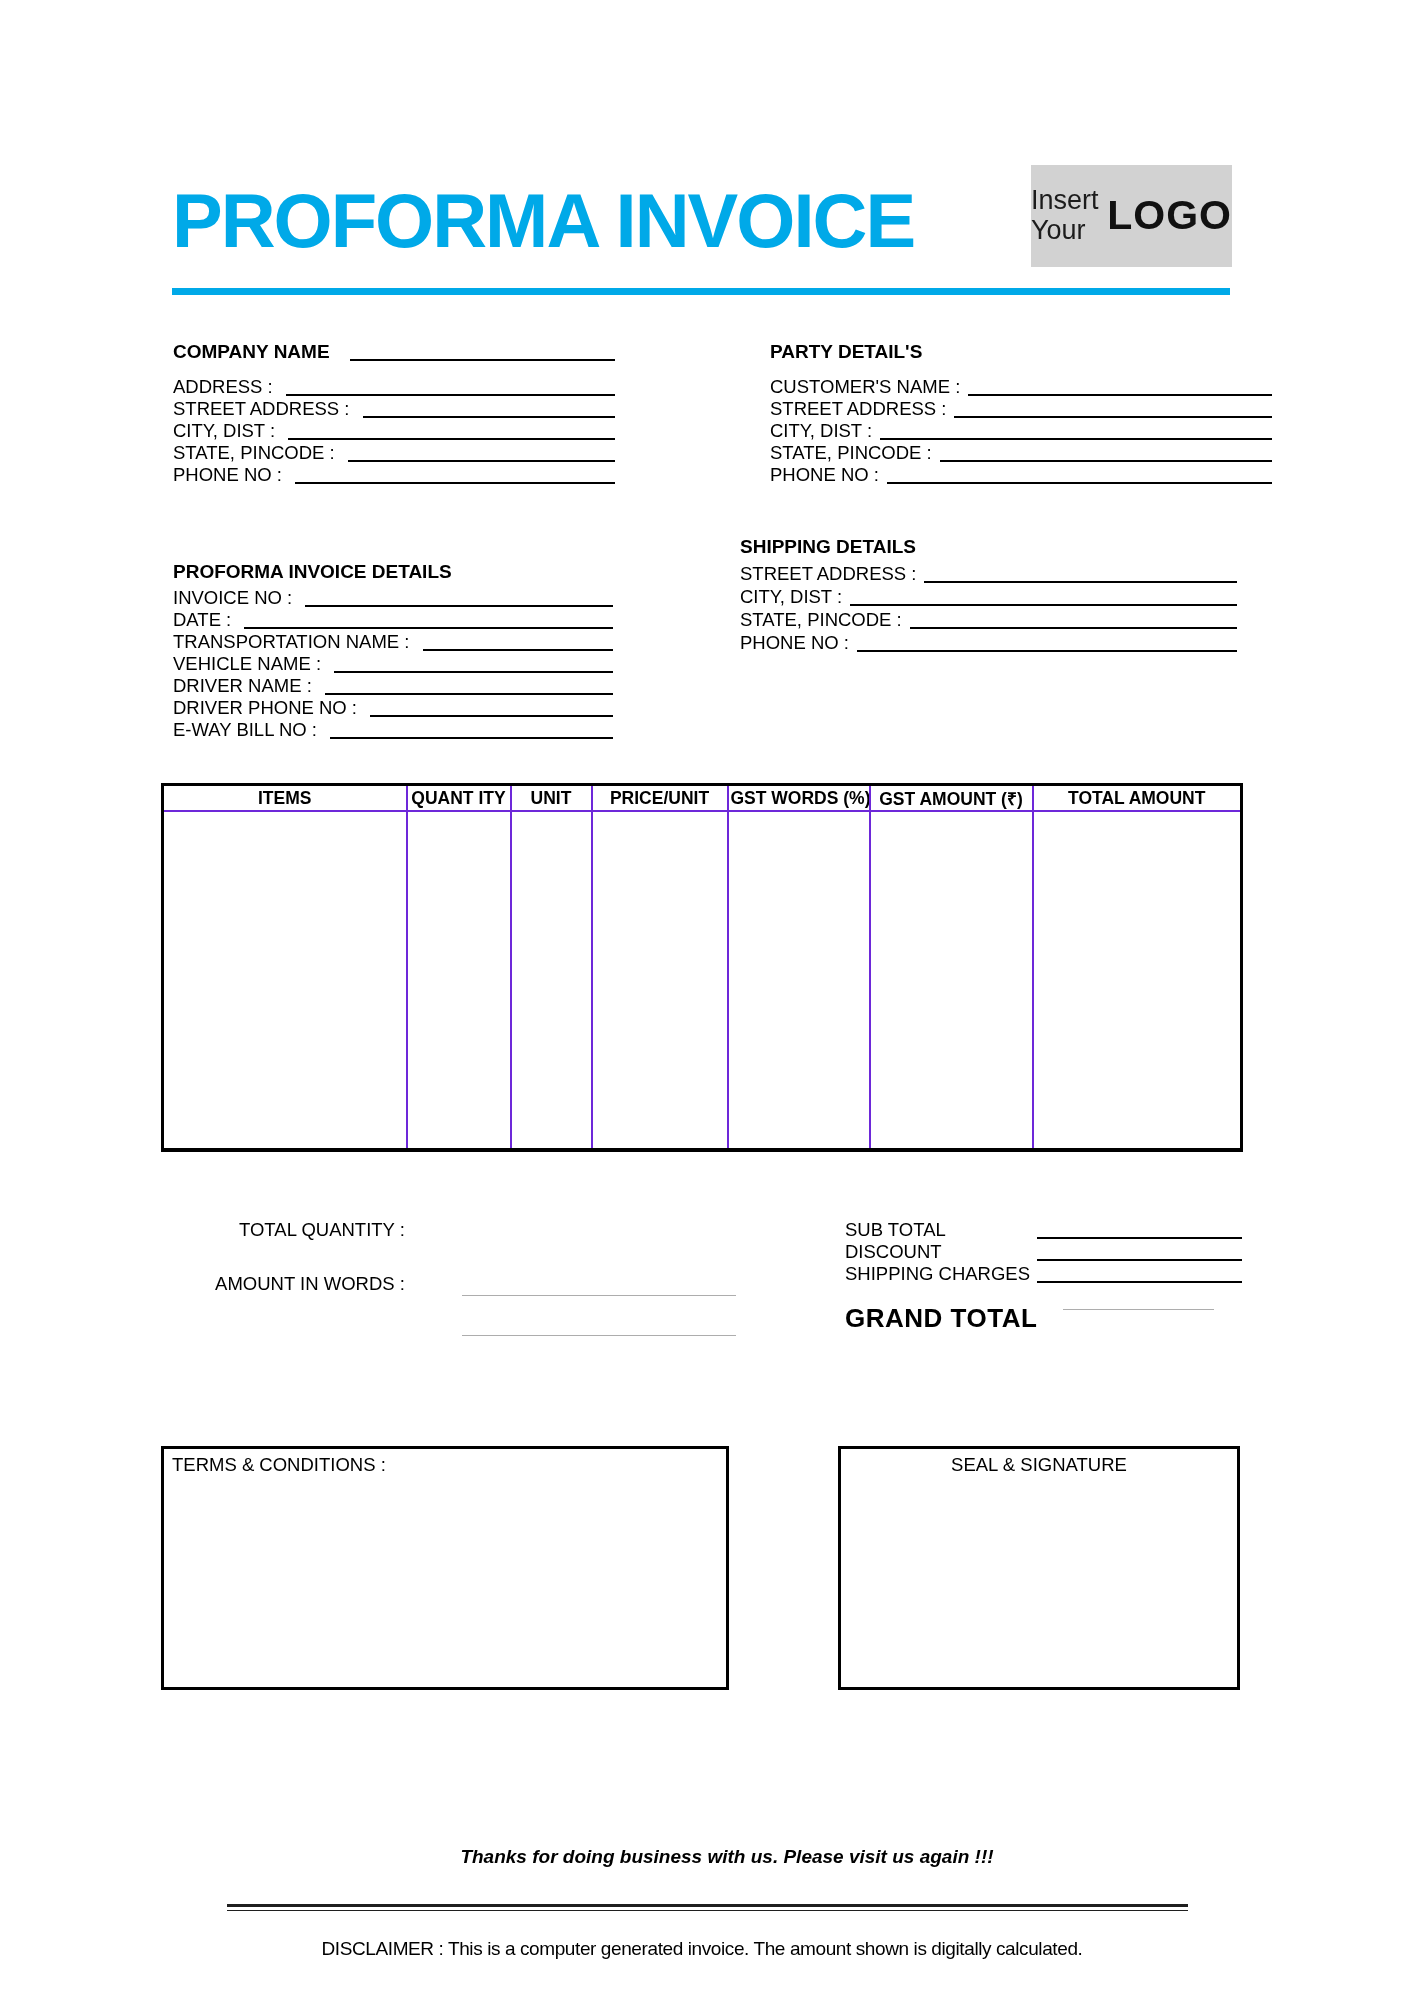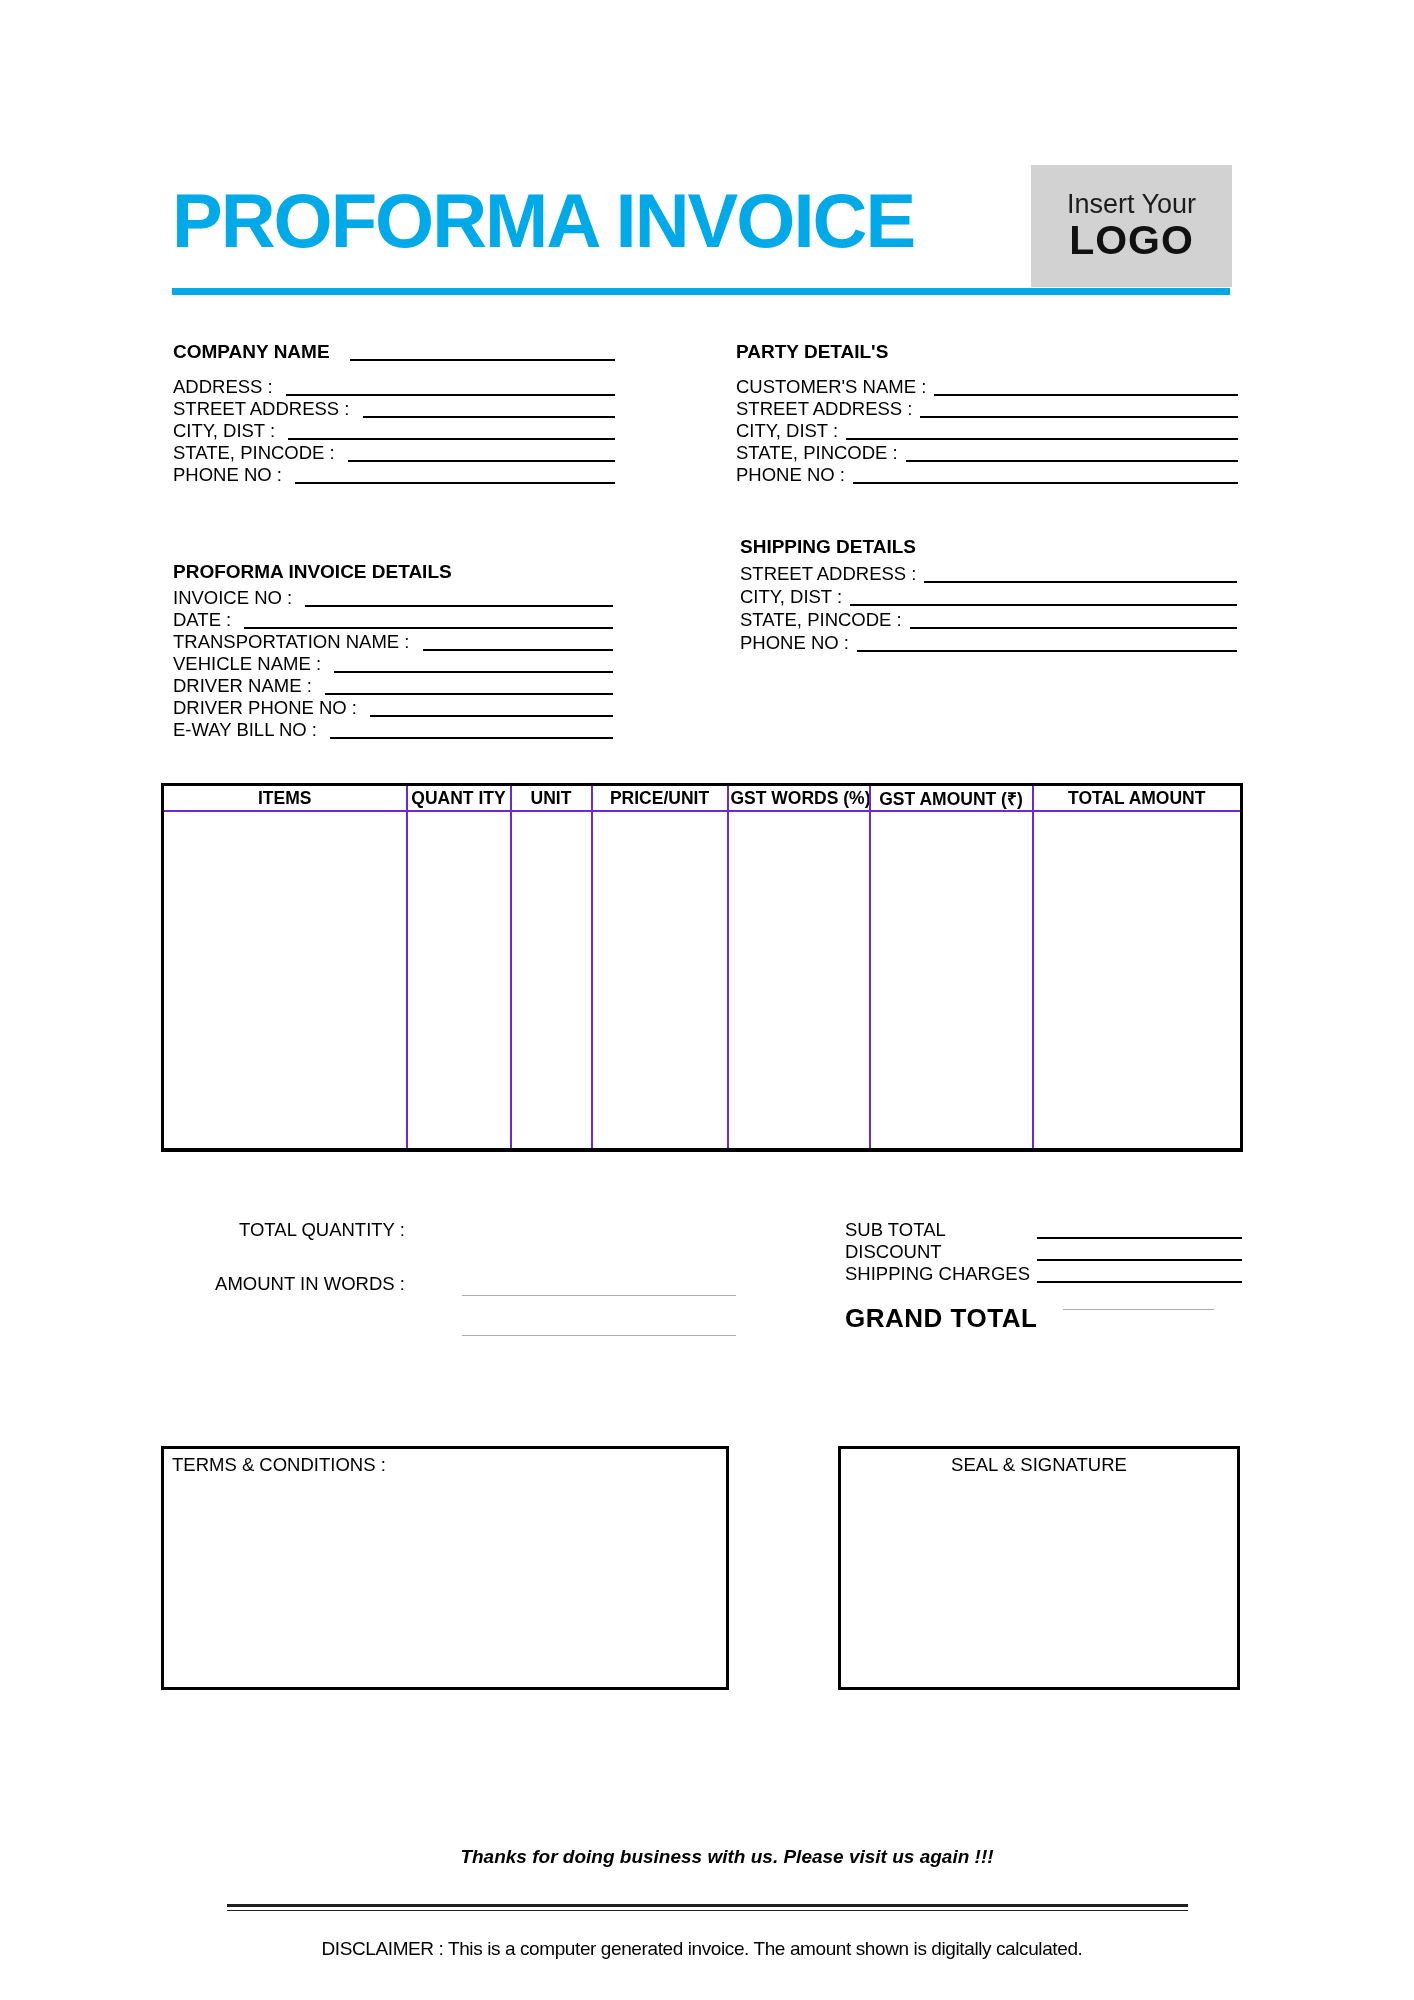--- a/index.html
+++ b/index.html
@@ -7,41 +7,41 @@
     position:relative; width:1414px; height:2000px; background:#fff;
     font-family:"Liberation Sans", sans-serif; color:#000; overflow:hidden;
   }
   
   .title {
     position:absolute; left:172px; top:183px; line-height:1;
     font-size:76px; font-weight:bold; letter-spacing:-2px;
     color:var(--accent,#00A9E8); white-space:nowrap;
   }
   .logo-box {
-    position:absolute; left:1031px; top:165px; width:201px; height:122px;
+    position:absolute; left:1031px; top:165px; width:201px; height:102px;
     background:var(--logo-bg,#D2D2D2);
-    display:flex; flex-direction:column; align-items:center; justify-content:center;
+    display:flex; flex-direction:row; align-items:center; justify-content:center;
   }
   .logo-line1 { font-size:27px; color:#1c1c1c; line-height:1.1; }
   .logo-line2 { font-size:41px; font-weight:bold; color:#111; line-height:1.05; letter-spacing:1px; }
   .accent-rule {
     position:absolute; left:172px; top:288px; width:1058px; height:7px;
     background:var(--accent,#00A9E8);
   }
   
   .fblock { position:absolute; font-size:18.5px; }
   .fheading { font-weight:bold; font-size:19px; white-space:pre; }
   .frow { display:flex; align-items:flex-end; height:22px; }
   .frow.h23 { height:23px; }
   .flabel { white-space:pre; }
   .fline { flex:1 1 auto; border-bottom:2px solid #000; margin-left:8px; margin-bottom:2px; }
   .heading-gap { height:13px; }
   .small-gap { height:4px; }
   .company-block   { left:173px; top:341px; width:442px; }
-  .party-block     { left:736px; top:341px; width:502px; }
+  .party-block     { left:770px; top:341px; width:502px; }
   .invoice-block   { left:173px; top:541px; width:440px;margin-top:20px; }
   .shipping-block  { left:740px; top:536px; width:497px; }
   .heading-row .fline { margin-left:20px; }
   
   table.items {
     position:absolute; left:161px; top:783px; width:1079px; height:364px;
     border-collapse:collapse; table-layout:fixed;
   }
   table.items, table.items th, table.items td { border:2px solid #6d28d9; }
   table.items { border:3px solid #000; border-bottom-width:4px; }

